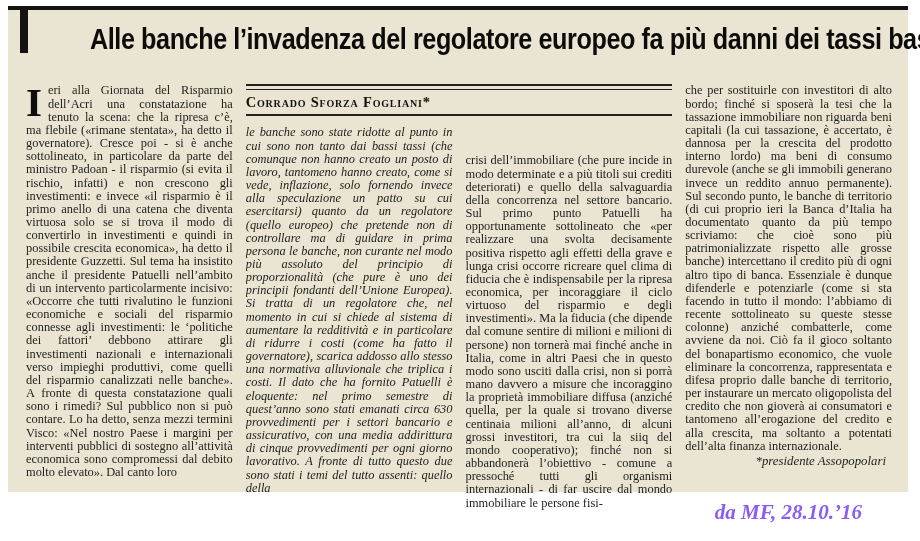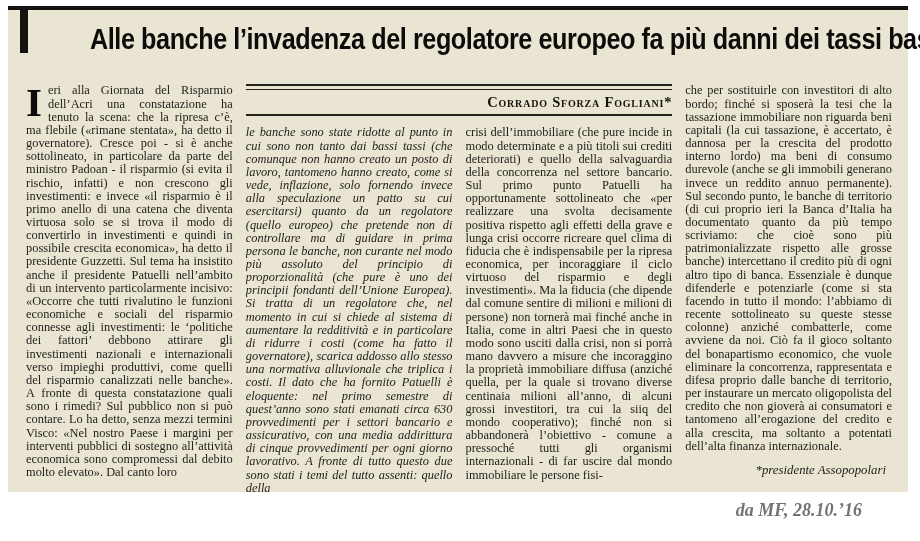--- a/index.html
+++ b/index.html
@@ -66,34 +66,34 @@
     padding: 6px 16px 0 18px;
   }
   .coltext {
     font-size: 12.4px;
     line-height: 13.15px;
     text-align: justify;
     overflow: hidden;
   }
   .col1 { grid-column: 1; grid-row: 1 / 3; height: 402px; }
   .col2 { grid-column: 2; grid-row: 2; height: 370px; font-style: italic; }
-  .col3 { grid-column: 3; grid-row: 2; height: 382px; }
+  .col3 { grid-column: 3; grid-row: 2; height: 382px; margin-top: 28px; }
   .col4wrap { grid-column: 4; grid-row: 1 / 3; }
   .col4 { height: 412px; }
   .byline-block {
     grid-column: 2 / 4;
     grid-row: 1;
   }
   .byline-rule-top {
     height: 3px;
     border-top: 2px solid #23211c;
     border-bottom: 1px solid #23211c;
   }
   .byline-text {
-    text-align: right;
+    text-align: left;
     font-variant: small-caps;
     font-weight: 700;
     font-size: 14.5px;
     letter-spacing: 0.8px;
     padding: 4px 0 3px 0;
     color: #14120e;
   }
   .byline-rule-bottom {
     border-top: 2px solid #23211c;
   }
@@ -104,31 +104,31 @@
     font-weight: 700;
     margin: 2px 6px 0 0;
     color: #0d0c0a;
   }
   .signature {
     font-style: italic;
     text-align: right;
     font-size: 12.8px;
     line-height: 14px;
     padding-right: 6px;
-    margin-top: 10px;
+    margin-top: 1px;
   }
   .attribution {
     position: absolute;
     right: 58px;
     top: 500px;
     font-family: "Liberation Serif", serif;
     font-weight: 700;
     font-style: italic;
-    font-size: 18px;
-    color: #737373;
+    font-size: 21px;
+    color: #8b5cf6;
   }
 </style>
 </head>
 <body>
 
 <div class="page">
 
   <div class="clipping">
 
     <div class="scan-edge-top"></div>

